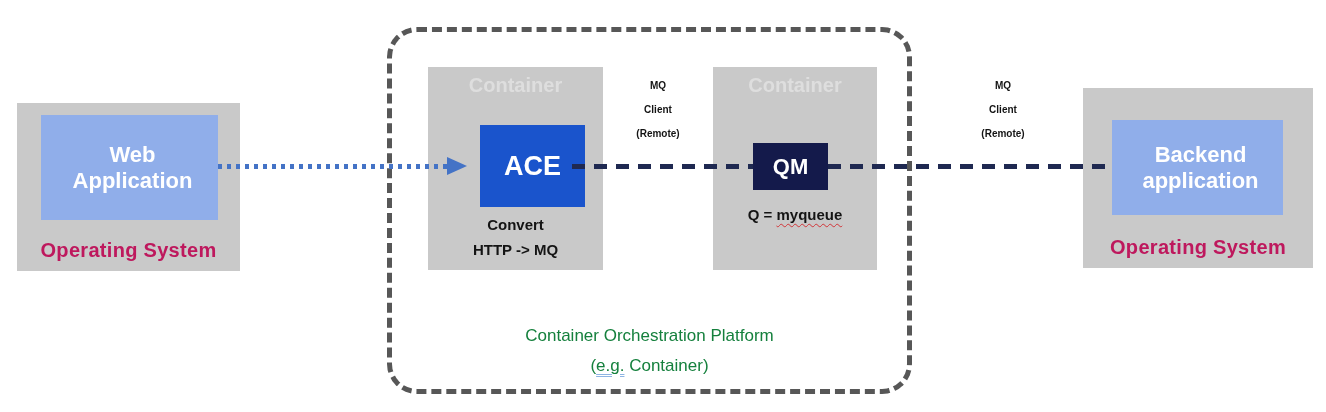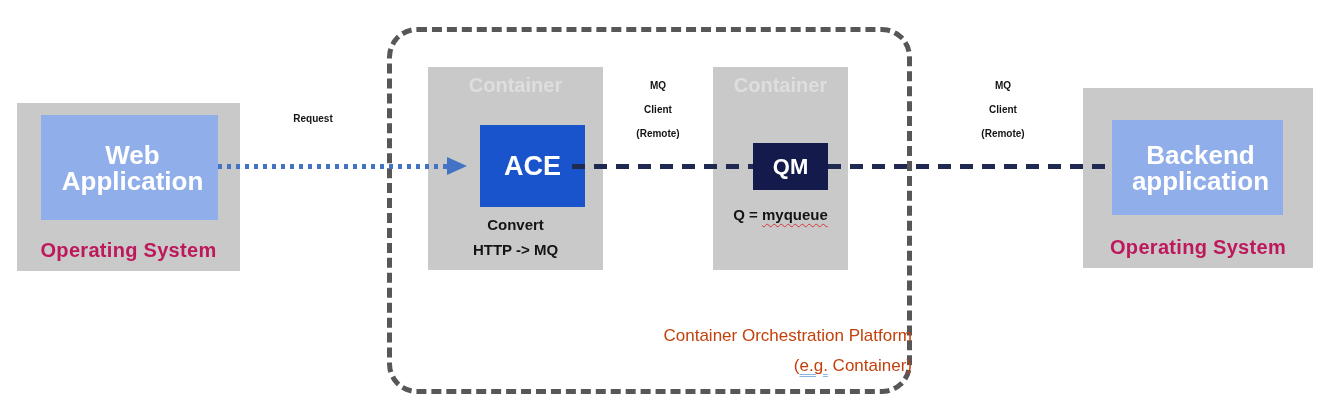--- a/index.html
+++ b/index.html
@@ -6,21 +6,21 @@
   *{box-sizing:border-box;font-family:"Liberation Sans",sans-serif;}
   .stage{position:relative;width:1326px;height:412px;background:#ffffff;overflow:hidden;}
 
   
   .os-box{position:absolute;background:#c9c9c9;}
   .os-box .os-label{position:absolute;left:0;right:0;bottom:9px;text-align:center;
     color:#be185d;font-size:20px;font-weight:bold;letter-spacing:.3px;}
 
   
   .app-box{position:absolute;background:#90aeea;display:flex;flex-direction:column;
-    align-items:center;justify-content:center;color:#ffffff;font-size:26px;font-weight:600;
+    align-items:center;justify-content:center;color:#ffffff;font-size:22px;font-weight:600;
     line-height:26px;text-align:center;padding-left:6px;}
 
   
   .k8s-border{position:absolute;left:387px;top:27px;width:525px;height:367px;
     border:5px dashed #575757;border-radius:30px;}
 
   
   .pod{position:absolute;background:#c9c9c9;}
   .pod .pod-label{position:absolute;top:7px;left:0;right:0;text-align:center;
     color:#dedede;font-size:20px;font-weight:bold;}
@@ -43,39 +43,38 @@
   
   .dotted-line{position:absolute;height:5px;z-index:3;
     background:repeating-linear-gradient(90deg,#4473c6 0 4px,transparent 4px 9px);}
   .arrow-head{position:absolute;width:0;height:0;z-index:3;
     border-top:9px solid transparent;border-bottom:9px solid transparent;
     border-left:20px solid #4473c6;}
   .dash-line{position:absolute;height:5px;z-index:3;
     background:repeating-linear-gradient(90deg,#1f2951 0 13px,transparent 13px 22px);}
 
   
-  .platform-footer{position:absolute;left:387px;top:321px;width:525px;text-align:right;
-    color:#c2410c;font-size:17px;line-height:30px;}
+  .platform-footer{position:absolute;left:387px;top:321px;width:525px;text-align:center;
+    color:#15803d;font-size:17px;line-height:30px;}
   .eg-underline{text-decoration:underline double #8eb4e3;text-decoration-thickness:1px;text-underline-offset:3px;}
 </style>
 </head>
 <body>
 
 <div class="stage">
 
   <div class="os-box" style="left:17px;top:103px;width:223px;height:168px;">
     <div class="app-box" style="left:24px;top:12px;width:177px;height:105px;">
       <span>Web</span>
       <span>Application</span>
     </div>
     <div class="os-label">Operating System</div>
   </div>
 
   <div class="flow-label" style="left:253px;top:107px;">
-    <div>Request</div>
   </div>
 
   <div class="dotted-line" style="left:218px;top:164px;width:230px;"></div>
   <div class="arrow-head" style="left:447px;top:157px;"></div>
 
   <div class="k8s-border"></div>
 
   <div class="dash-line" style="left:572px;top:164px;width:181px;"></div>
   <div class="dash-line" style="left:828px;top:164px;width:285px;"></div>
 
@@ -87,21 +86,21 @@
       <div>HTTP -&gt; MQ</div>
     </div>
   </div>
 
   <div class="flow-label" style="left:598px;top:74px;">
     <div>MQ</div>
     <div>Client</div>
     <div>(Remote)</div>
   </div>
 
-  <div class="pod" style="left:713px;top:67px;width:135px;height:203px;">
+  <div class="pod" style="left:713px;top:67px;width:164px;height:203px;">
     <div class="pod-label">Container</div>
     <div class="node qm">QM</div>
     <div class="caption queue">
       <span>Q = </span><span class="squiggle">myqueue</span>
     </div>
   </div>
 
   <div class="flow-label" style="left:943px;top:74px;">
     <div>MQ</div>
     <div>Client</div>

